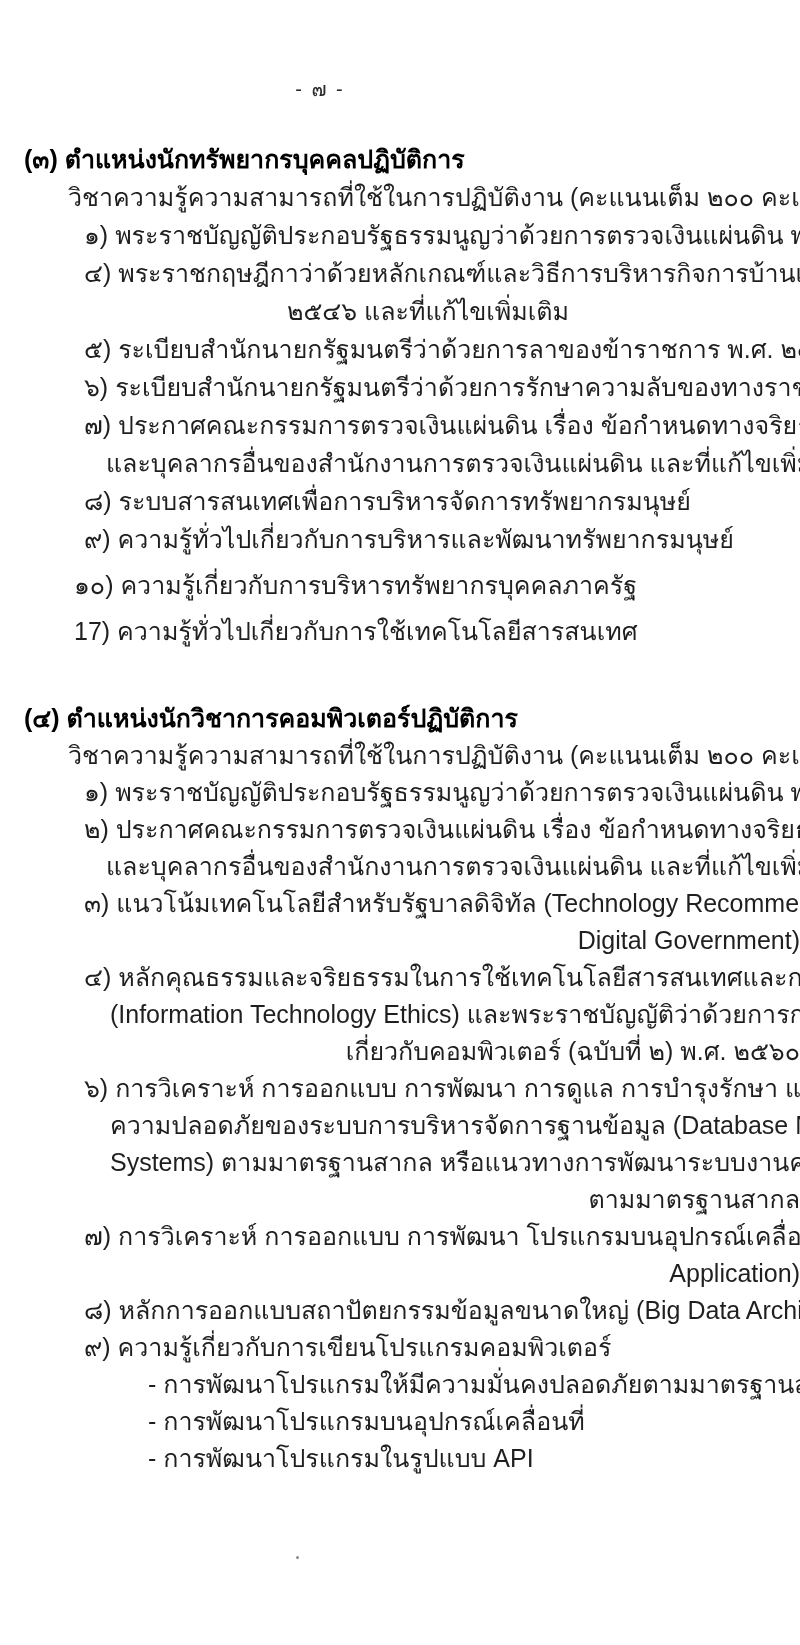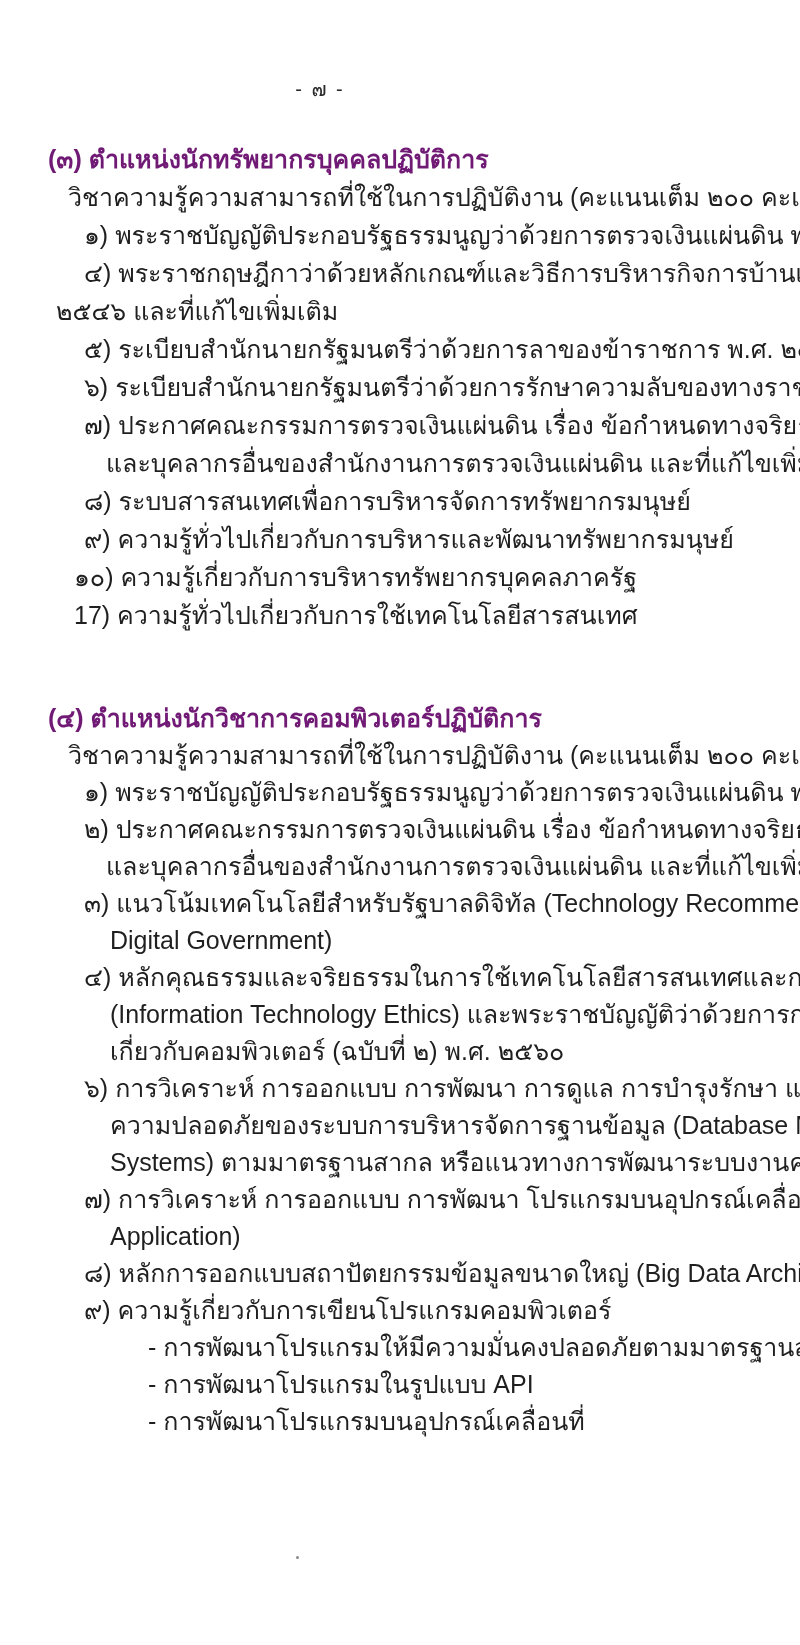--- a/index.html
+++ b/index.html
@@ -23,27 +23,27 @@
   .sec3 { top: 140px; }
   .sec3 .ln { line-height: 38px; height: 38px; }
   .sec4 { top: 700px; }
   .sec4 .ln { line-height: 37px; height: 37px; }
 
   .ln {
     font-size: 25px;
     white-space: nowrap;
     color: #1f1f1f;
   }
-  .ln.head   { padding-left: 48px;  font-weight: 700; color: #701a75; }
+  .ln.head   { padding-left: 24px;  font-weight: 700; color: #000000; }
   .ln.sub    { padding-left: 68px;  }
   .ln.item   { padding-left: 84px;  }
-  .ln.item2  { padding-left: 74px;  }
-  .ln.cont-a { padding-left: 56px;  }
+  .ln.item2  { padding-left: 74px; margin-top: 8px;  }
+  .ln.cont-a { padding-left: 56px; text-align: center;  }
   .ln.cont-b { padding-left: 106px; }
-  .ln.cont-c { padding-left: 110px; }
+  .ln.cont-c { padding-left: 110px; text-align: right; }
   .ln.dash   { padding-left: 148px; }
 
   .speck {
     position: absolute; left: 296px; top: 1556px;
     width: 3px; height: 3px; border-radius: 50%;
     background: #8a8a8a;
   }
 </style>
 </head>
 <body>
@@ -75,24 +75,25 @@
     <div class="ln item">๒) ประกาศคณะกรรมการตรวจเงินแผ่นดิน เรื่อง ข้อกำหนดทางจริยธรรมเจ้าหน้าที่</div>
     <div class="ln cont-b">และบุคลากรอื่นของสำนักงานการตรวจเงินแผ่นดิน และที่แก้ไขเพิ่มเติม</div>
     <div class="ln item">๓) แนวโน้มเทคโนโลยีสำหรับรัฐบาลดิจิทัล (Technology Recommendation for</div>
     <div class="ln cont-c">Digital Government)</div>
     <div class="ln item">๔) หลักคุณธรรมและจริยธรรมในการใช้เทคโนโลยีสารสนเทศและการสื่อสาร</div>
     <div class="ln cont-c">(Information Technology Ethics) และพระราชบัญญัติว่าด้วยการกระทำความผิด</div>
     <div class="ln cont-c">เกี่ยวกับคอมพิวเตอร์ (ฉบับที่ ๒) พ.ศ. ๒๕๖๐</div>
     <div class="ln item">๖) การวิเคราะห์ การออกแบบ การพัฒนา การดูแล การบำรุงรักษา และการรักษา</div>
     <div class="ln cont-c">ความปลอดภัยของระบบการบริหารจัดการฐานข้อมูล (Database Management</div>
     <div class="ln cont-c">Systems) ตามมาตรฐานสากล หรือแนวทางการพัฒนาระบบงานคอมพิวเตอร์</div>
+    <div class="ln cont-c">ตามมาตรฐานสากล</div>
     <div class="ln item">๗) การวิเคราะห์ การออกแบบ การพัฒนา โปรแกรมบนอุปกรณ์เคลื่อนที่ (Mobile</div>
     <div class="ln cont-c">Application)</div>
     <div class="ln item">๘) หลักการออกแบบสถาปัตยกรรมข้อมูลขนาดใหญ่ (Big Data Architecture)</div>
     <div class="ln item">๙) ความรู้เกี่ยวกับการเขียนโปรแกรมคอมพิวเตอร์</div>
     <div class="ln dash">- การพัฒนาโปรแกรมให้มีความมั่นคงปลอดภัยตามมาตรฐานสากล</div>
+    <div class="ln dash">- การพัฒนาโปรแกรมบนอุปกรณ์เคลื่อนที่</div>
     <div class="ln dash">- การพัฒนาโปรแกรมในรูปแบบ API</div>
-    <div class="ln dash">- การพัฒนาโปรแกรมบนอุปกรณ์เคลื่อนที่</div>
   </section>
 
   <div class="speck"></div>
 
 </div>
 
 </body></html>

